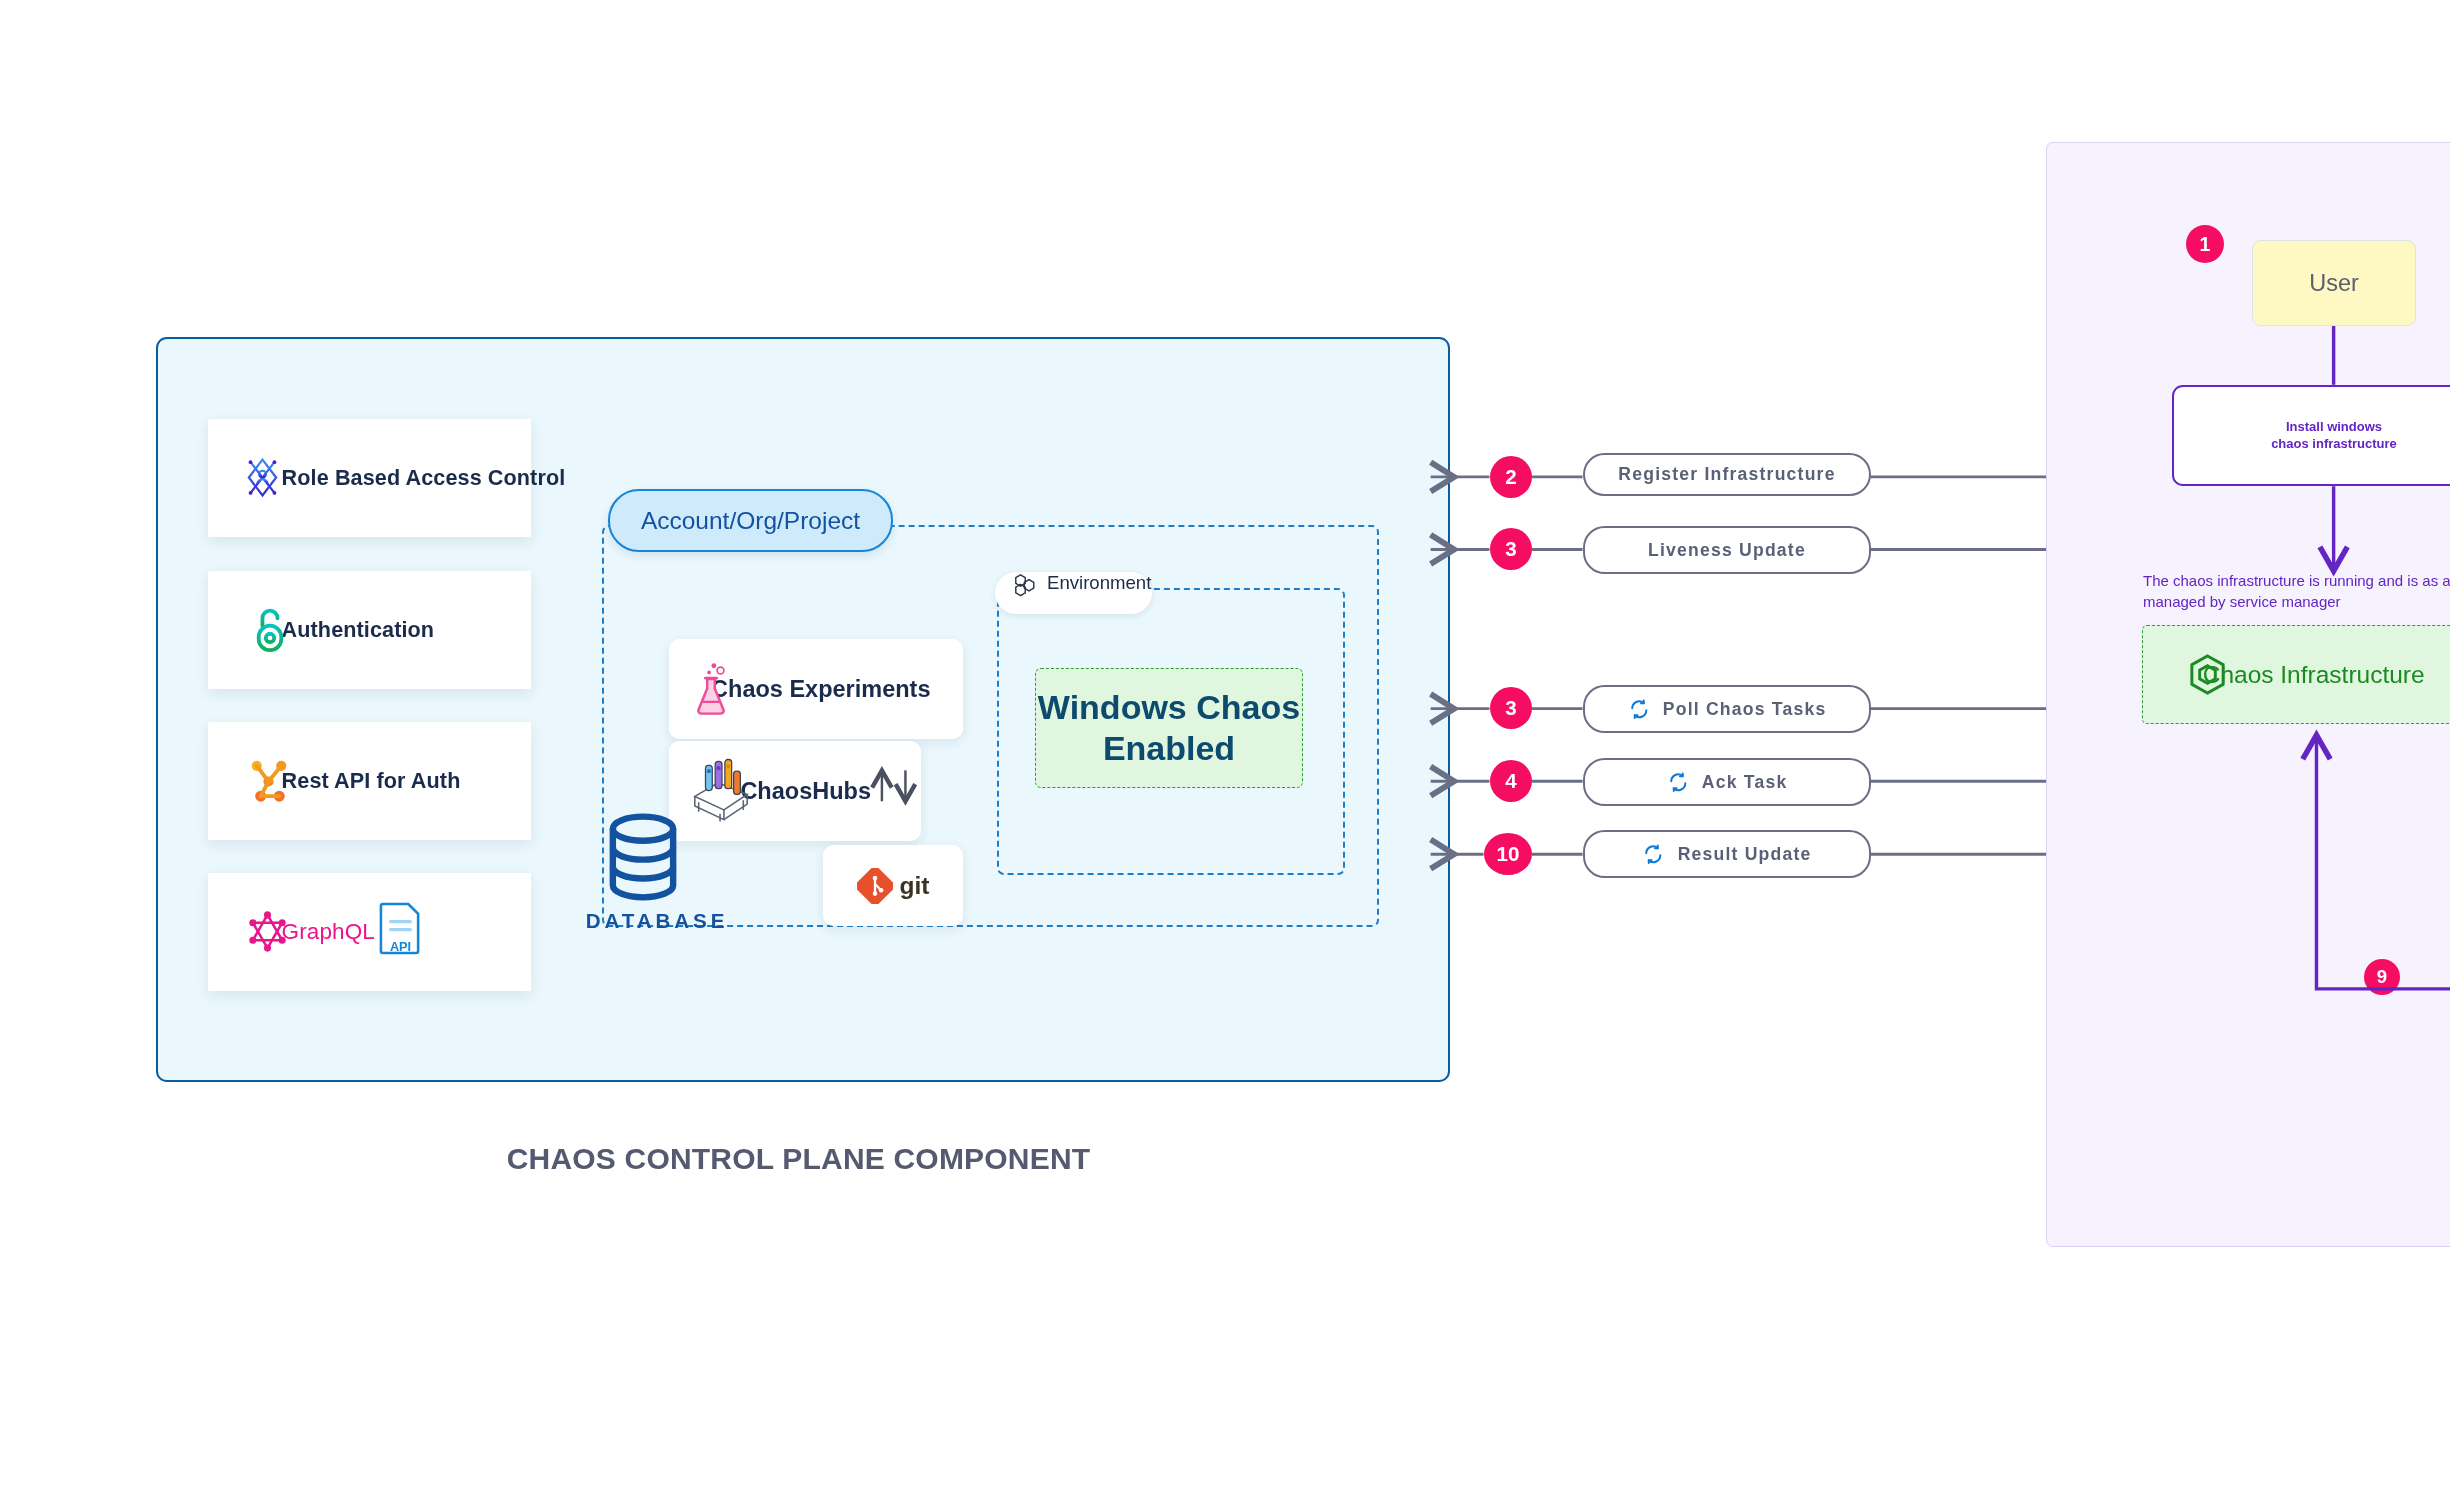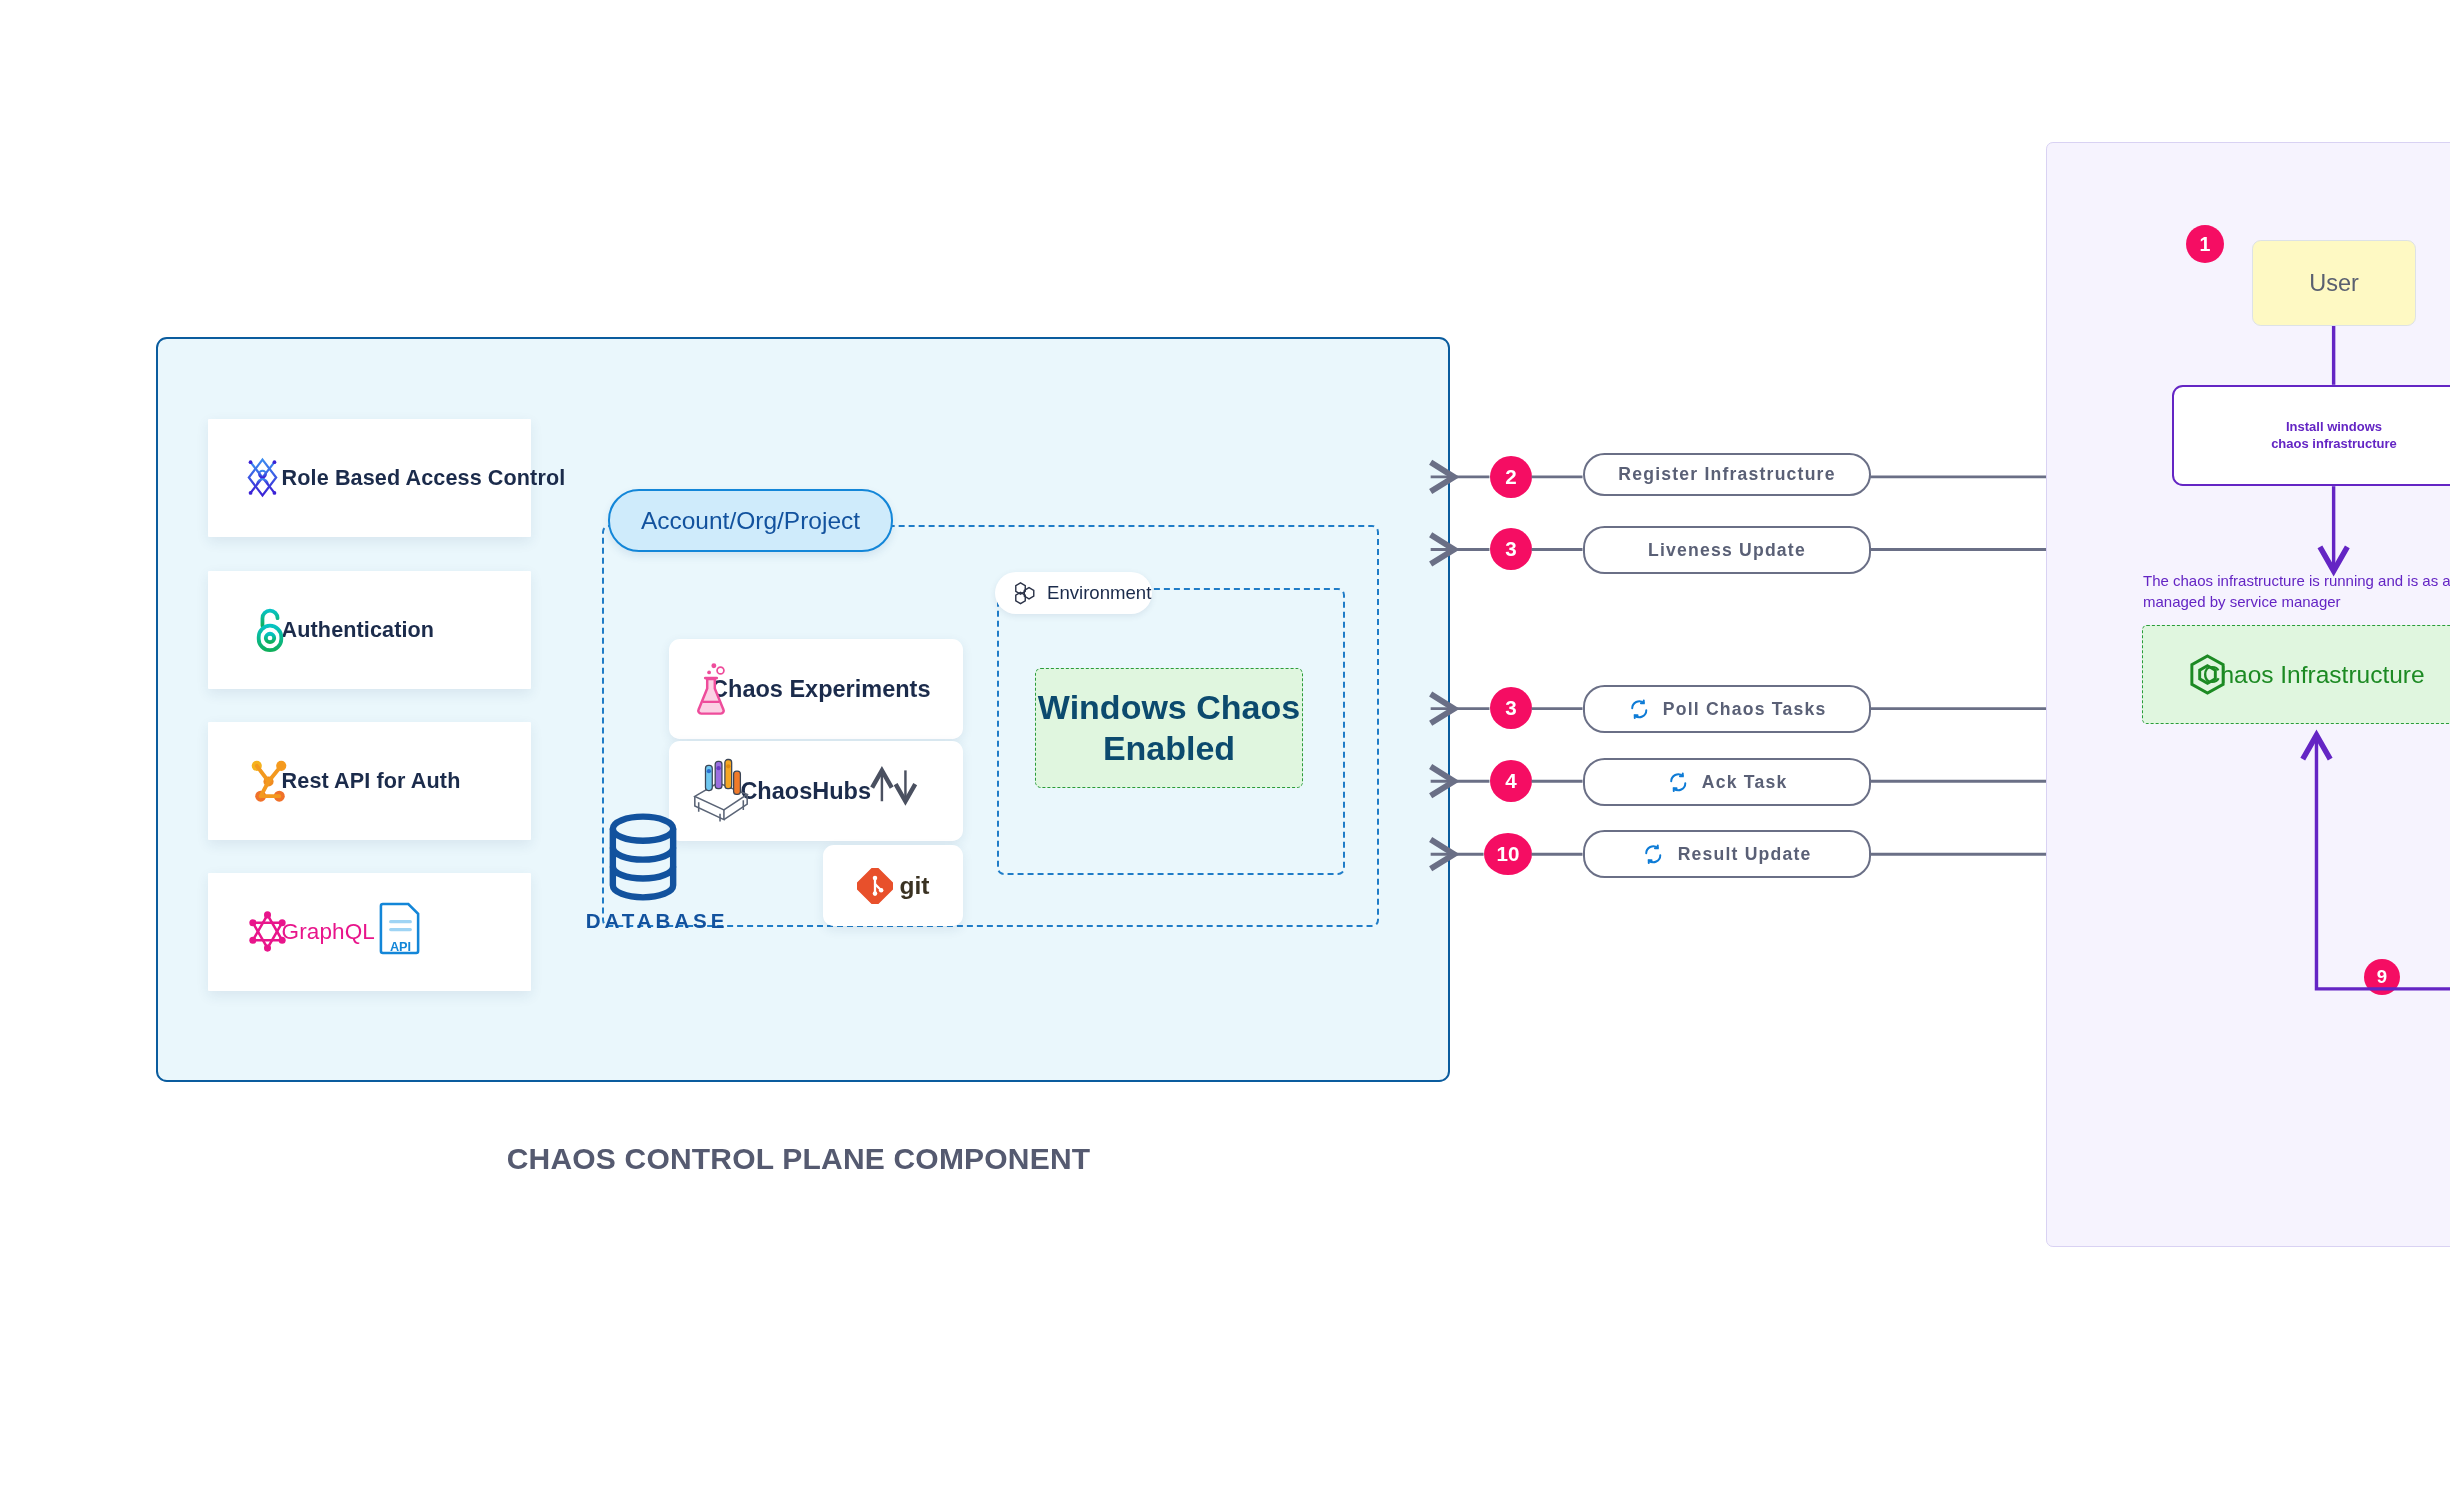--- a/index.html
+++ b/index.html
@@ -45,32 +45,32 @@
 
   .inner-card{
     background:#ffffff;border-radius:10.8px;
     box-shadow:0 3.9px 10.8px rgba(35,65,110,0.09);
     display:flex;align-items:center;padding-left:27.4px;margin-top:46px;
   }
   .inner-card .lbl{
     font-size:23.5px;font-weight:700;color:#1B2B4B;margin-left:14.7px;white-space:nowrap;
   }
   #card-chaosexp{left:669px;top:593px;width:294px;height:100px;}
-  #card-chaoshub{left:669px;top:695px;width:294px;height:100px;}
+  #card-chaoshub{left:669px;top:695px;width:252px;height:100px;}
   #card-git{left:823px;top:799px;width:140px;height:81px;
             display:flex;align-items:center;justify-content:center;padding-left:0;}
 
   
   #env-box{
     left:997px;top:588px;width:348px;height:287px;
     border:2px dashed #1F7CC7;border-radius:6.9px;
   }
   #env-pill{
     left:995px;top:572px;width:157px;height:42px;background:#fff;
-    border-radius:21.6px;display:flex;align-items:center;padding-left:16.7px;
+    border-radius:21.6px;display:flex;padding-left:16.7px;
     box-shadow:0 2px 5.9px rgba(35,65,110,0.10);
   }
   #env-pill .lbl{font-size:18.6px;color:#1B2B4B;font-weight:400;margin-left:8.8px;}
   #winchaos{
     left:1035px;top:668px;width:268px;height:120px;
     background:#E0F6DF;border:1.5px dashed #2A9C3A;border-radius:5.9px;
     display:flex;flex-direction:column;align-items:center;justify-content:center;
   }
   #winchaos .lbl{
     font-size:34px;font-weight:700;color:#0c4a6e;text-align:center;line-height:1.22;

